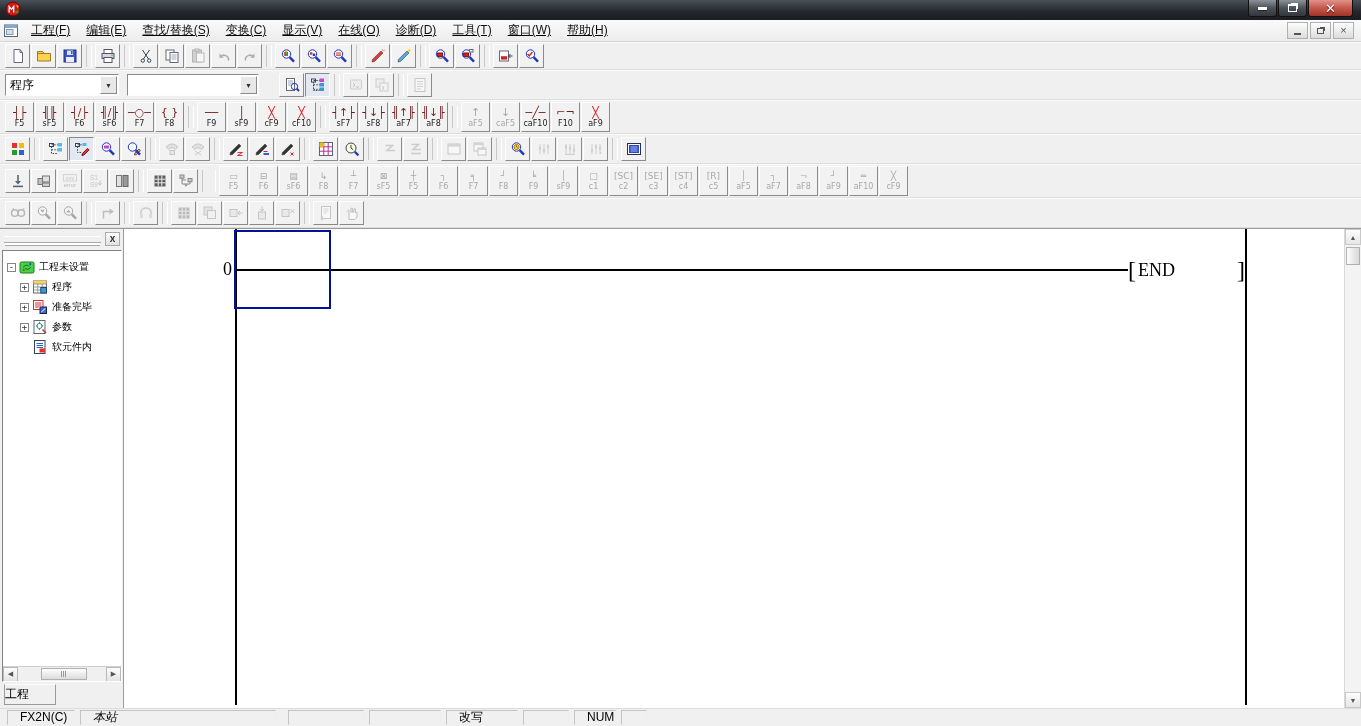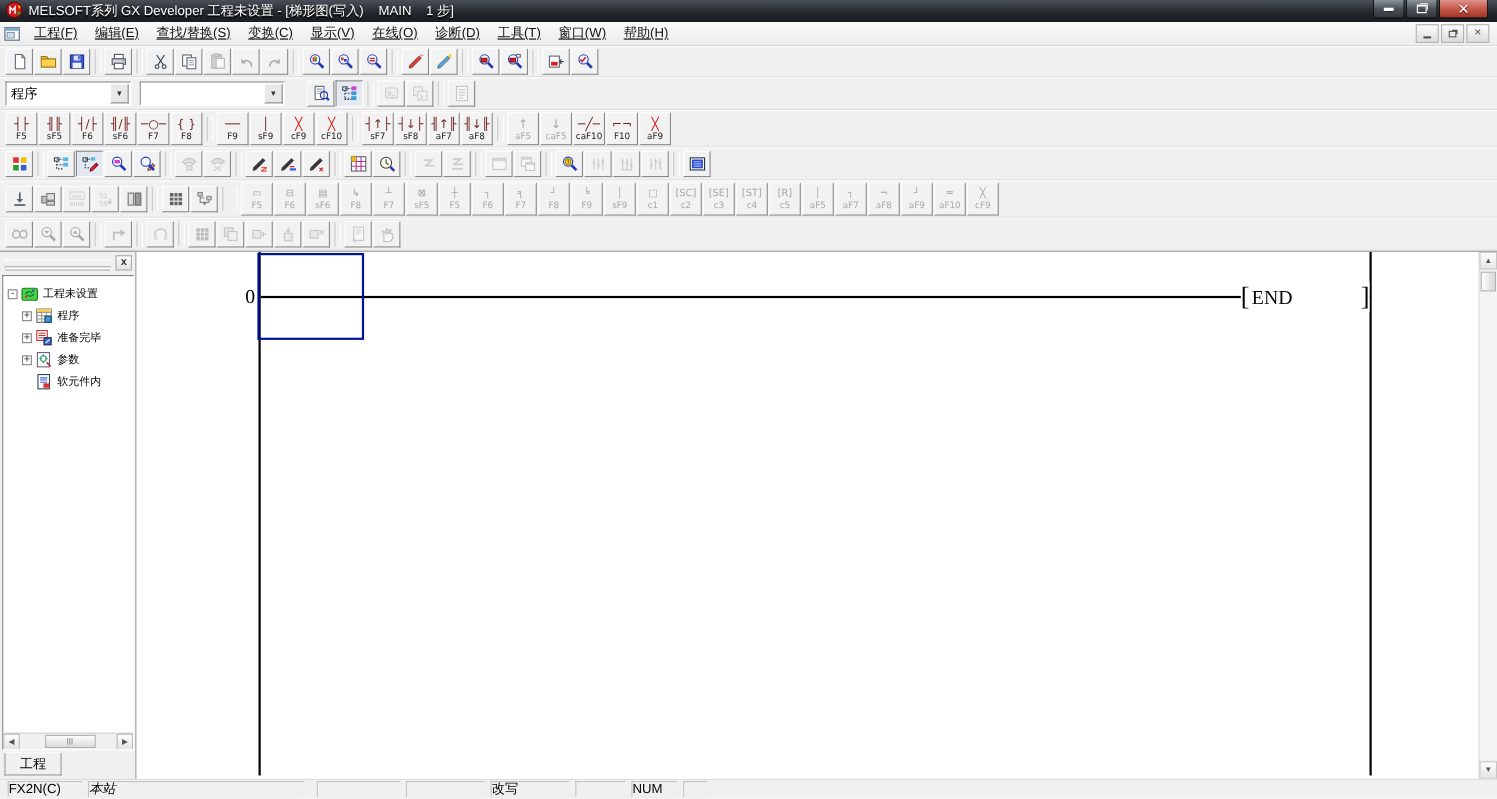--- a/index.html
+++ b/index.html
@@ -61,56 +61,55 @@
   .texp.none { border:none; background:transparent; }
   .ticon { width:16px; height:16px; margin-right:4px; flex:0 0 auto; }
   .tlabel { font-size:10px; color:#000; }
   .indent1 { padding-left:13px; }
   .hscroll { height:15px; border-top:1px solid #d0d0d0; background:#f0f0f0; display:flex; align-items:center; flex:0 0 auto; }
   .harr { width:15px; height:15px; border:1px solid #b8b8b8; background:linear-gradient(#fdfdfd,#e3e3e3); font-size:7px; color:#555; display:flex; align-items:center; justify-content:center; }
   .htrack { flex:1; position:relative; height:15px; }
   .hthumb { position:absolute; left:26%; top:1px; width:46px; height:12px; border:1px solid #b0b0b0; background:linear-gradient(#fdfdfd,#dcdcdc); display:flex; align-items:center; justify-content:center; gap:1px; }
   .hthumb i { width:1px; height:6px; background:#999; }
   .tabrow { height:24px; display:flex; align-items:flex-start; padding-top:2px; flex:0 0 auto; }
-  .ptab { width:52px; height:21px; border:1px solid #9a9a9a; border-top-color:#fdfdfd; background:#f0f0f0; text-align:center; line-height:19px; font-size:12px; margin-left:2px; }
+  .ptab { width:52px; height:21px; border:1px solid #9a9a9a; border-top-color:#fdfdfd; background:#f0f0f0; line-height:19px; font-size:12px; margin-left:2px; }
 
   .editorwrap { flex:1; display:flex; min-width:0; }
   .editor { position:relative; flex:1; background:#fff; border-left:1px solid #9a9a9a; overflow:hidden; }
   .rail { position:absolute; top:0; bottom:3px; width:2px; background:#000; }
   .rung { position:absolute; height:2px; background:#000; }
   .stepnum { position:absolute; font-family:"Liberation Serif","DejaVu Serif",serif; font-size:18px; color:#000; text-align:right; width:26px; }
   .endblock { position:absolute; background:#fff; display:flex; align-items:center; font-family:"Liberation Serif","DejaVu Serif",serif; font-size:18px; color:#000; }
   .endblock .brk { font-size:24px; line-height:20px; font-weight:normal; }
   .endblock .endtxt { margin-left:2px; }
   .endblock .rbrk { margin-left:auto; }
   .cursorbox { position:absolute; border:2px solid #00129a; background:transparent; }
 
   .vscroll { width:17px; background:#f3f3f3; border-left:1px solid #d8d8d8; display:flex; flex-direction:column; flex:0 0 auto; }
   .varr { height:16px; border:1px solid #c8c8c8; background:linear-gradient(#fdfdfd,#e6e6e6); font-size:7px; color:#555; display:flex; align-items:center; justify-content:center; }
   .vtrack { flex:1; position:relative; }
   .vthumb { position:absolute; top:2px; left:1px; right:1px; height:18px; border:1px solid #b0b0b0; background:linear-gradient(90deg,#fdfdfd,#d8d8d8); }
 
   
   .statusbar { height:18px; background:#f0f0f0; border-top:1px solid #dcdcdc; display:flex; align-items:center; font-size:12px; color:#000; flex:0 0 auto; padding:0 2px; }
   .smsg { flex:1; padding-left:4px; }
-  .spanel { height:15px; border:1px solid #c4c4c4; border-bottom-color:#eee; border-right-color:#eee; margin-left:5px; padding:0 0; line-height:13px; background:#f0f0f0; white-space:nowrap; overflow:hidden; flex:0 0 auto; }
+  .spanel { height:15px; border:1px solid #c4c4c4; border-bottom-color:#eee; border-right-color:#eee; margin-left:5px; padding:0 12px; line-height:13px; background:#f0f0f0; white-space:nowrap; overflow:hidden; flex:0 0 auto; }
 </style>
 </head>
 <body>
 
 <div class="app">
 
   <div class="titlebar">
     <span id="app-icon"><svg width="16" height="16" viewBox="0 0 16 16">
           <circle cx="8" cy="8" r="7" fill="#cc1818" stroke="#700"></circle>
           <path d="M4.2 11.5v-6l2.3 2.8 2.2-2.8v6" stroke="#fff" stroke-width="1.3" fill="none"></path>
           <path d="M11 3.5l2.8 1.4-1.4 2.4z" fill="#f0c000"></path>
           <circle cx="12" cy="11" r="1.6" fill="#2a9a2a"></circle>
         </svg></span>
-    <span class="ttext">MELSOFT系列 GX Developer 工程未设置 - [梯形图(写入)    MAIN    1 步]</span>
     <div class="winbtns">
       <div class="wbtn">
           <span class="glyph-min"></span>
         </div>
       <div class="wbtn">
           <span class="glyph-restore"></span>
         </div>
       <div class="wbtn close">
           <span class="glyph-close">✕</span>
         </div>

